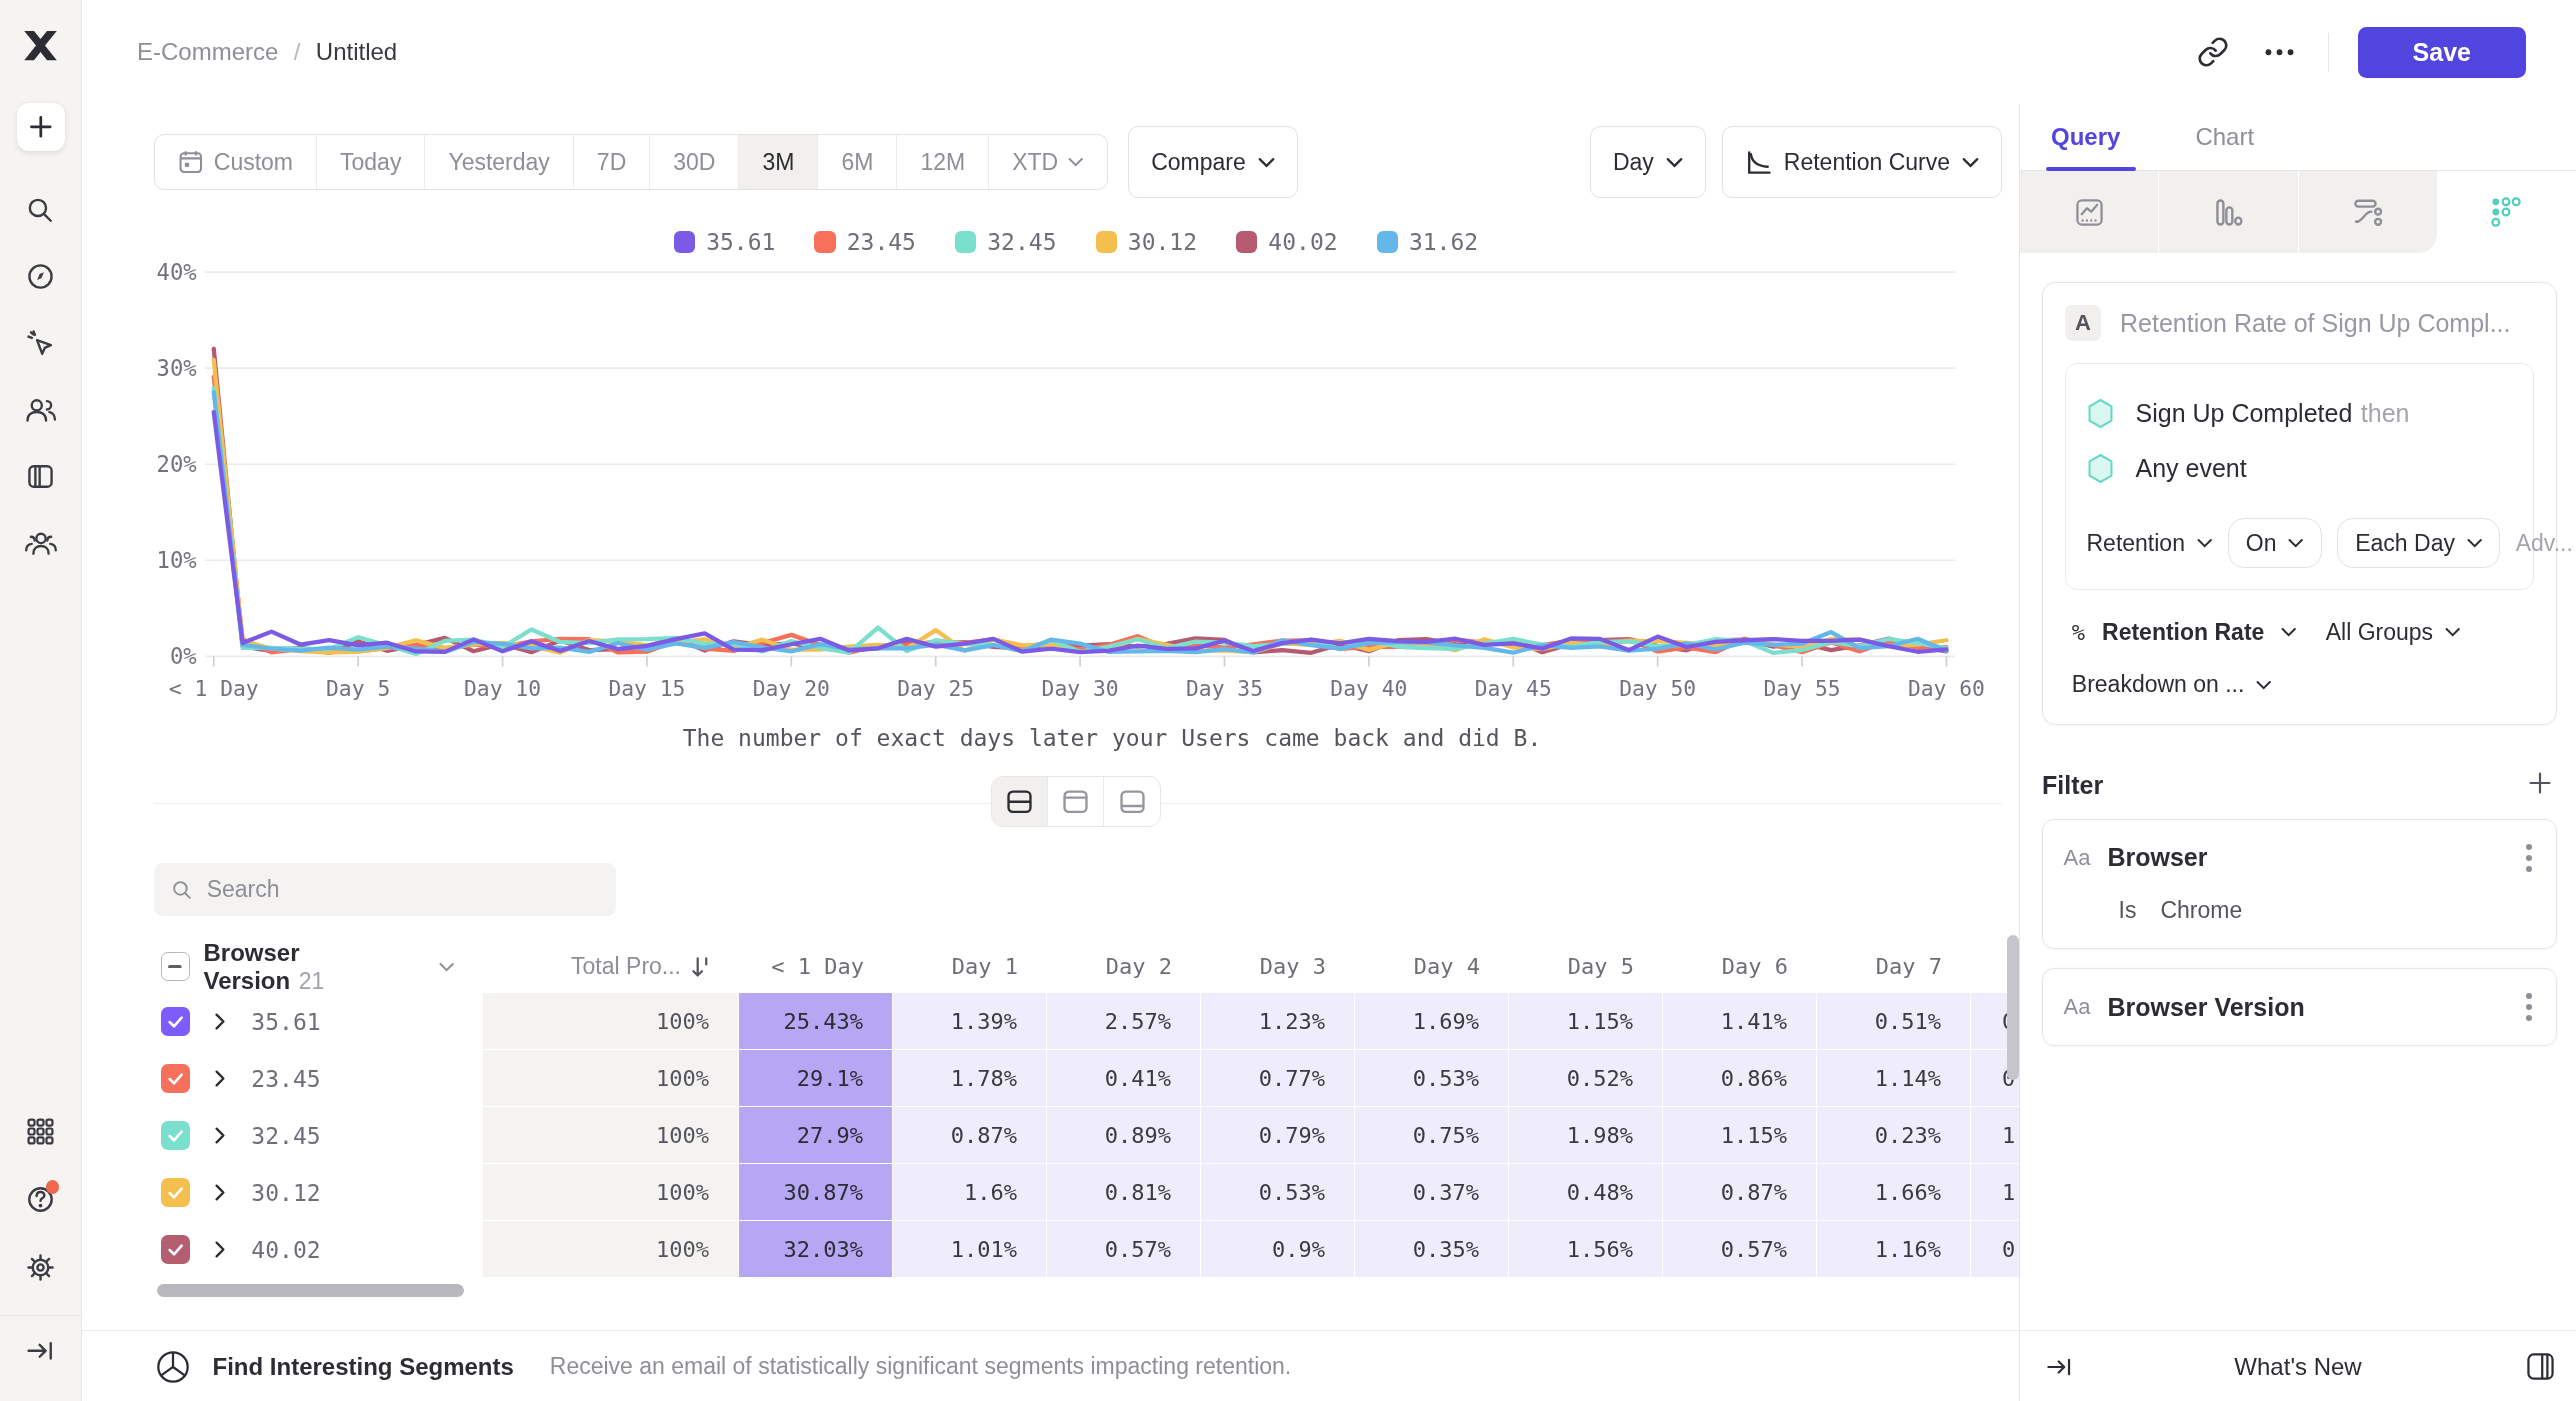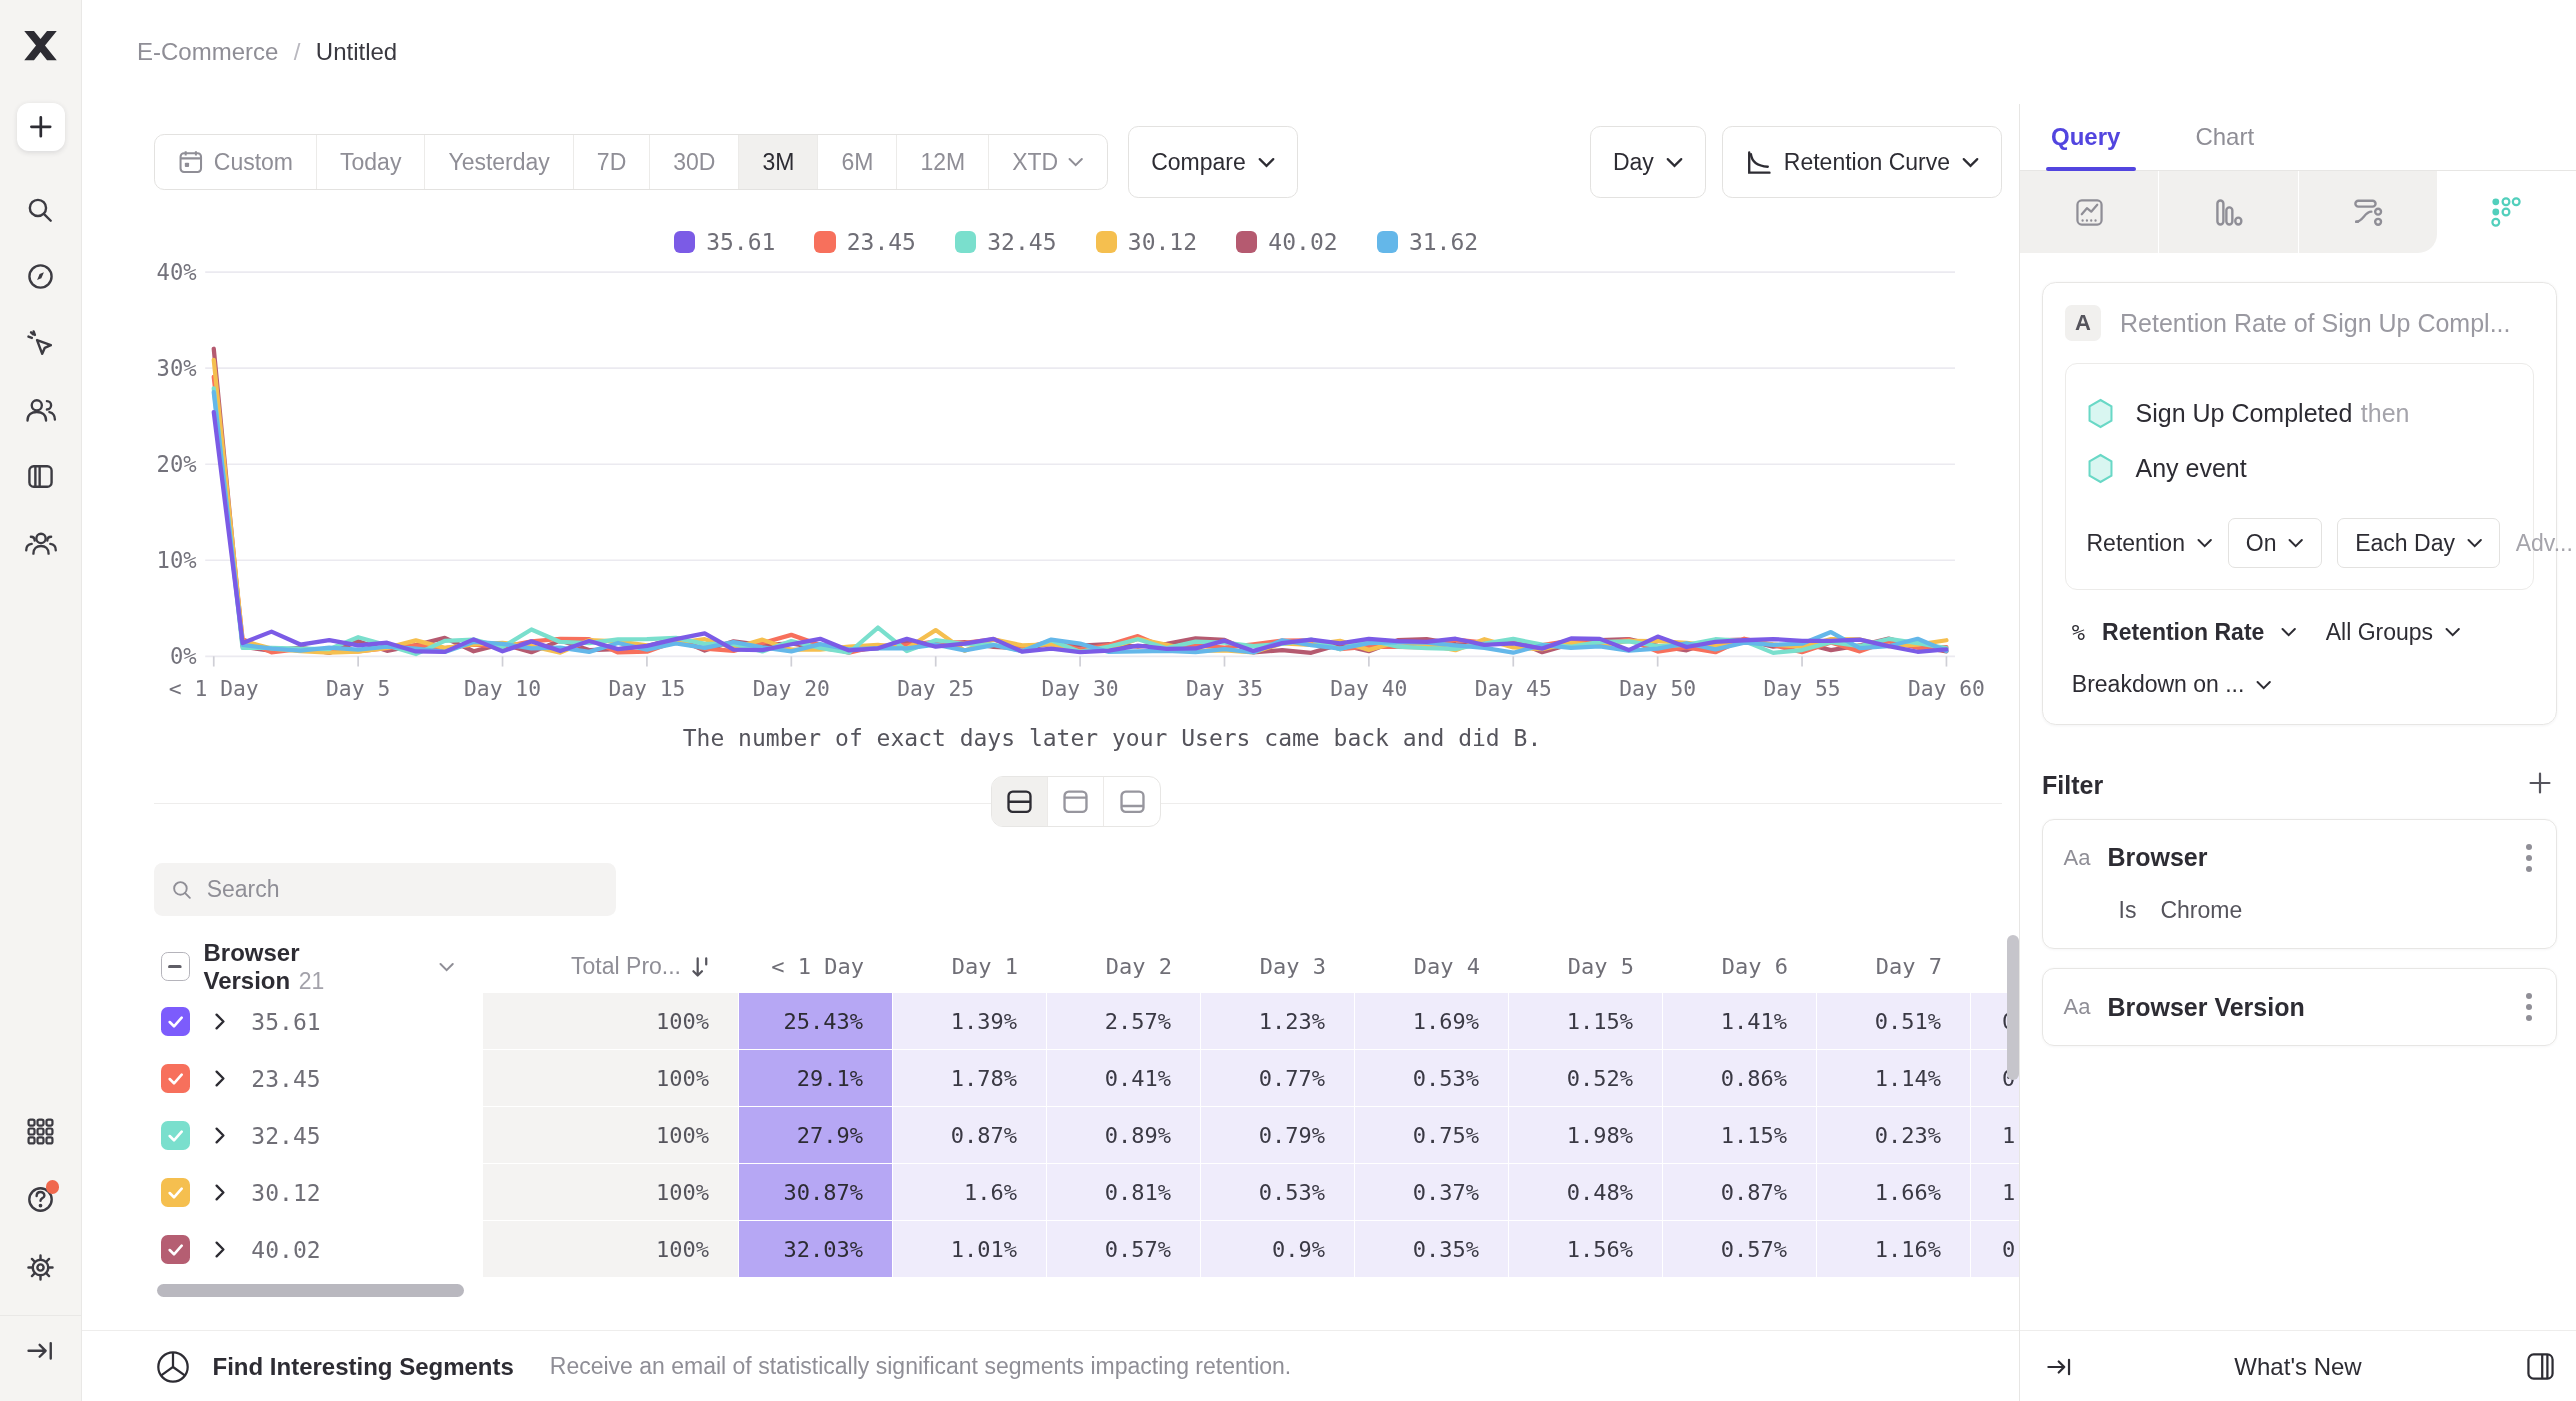--- a/index.html
+++ b/index.html
@@ -118,21 +118,21 @@
   .qtitle-row { display:flex; align-items:center; gap:19px; }
   .qbadge { width:36px; height:36px; background:#f1f0ee; border-radius:6.8px; display:flex; align-items:center;
     justify-content:center; font-size:22px; color:#55545c; font-weight:600; flex-shrink:0; }
   .qtitle { font-size:25px; color:#9a99a1; white-space:nowrap; overflow:hidden; text-overflow:ellipsis; }
   .event-card { border:0.9px solid #ecebe9; border-radius:12px; padding:22px 20.5px 20.5px; margin-top:22px; }
   .event-row { display:flex; align-items:center; gap:22px; height:55px; cursor:pointer; }
   .event-name { font-size:25px; font-weight:400; color:#2d2c33; }
   .event-then { font-size:25px; color:#a5a4ab; margin-left:8.5px; }
   .ret-row { display:flex; align-items:center; gap:15.4px; margin-top:22px; }
   .chip { display:flex; align-items:center; gap:12px; font-size:23px; color:#2d2c33; cursor:pointer; white-space:nowrap; }
-  .chip.bordered { border:0.9px solid #e3e2e0; border-radius:7px; height:50px; padding:0 17px; }
+  .chip.bordered { border:0.9px solid #e3e2e0; border-radius:16px; height:50px; padding:0 17px; }
   .chip.muted { color:#a5a4ab; }
   .measure-row { display:flex; align-items:center; gap:29px; margin-top:29px; padding-left:6.8px; }
   .bdown-row { margin-top:25.6px; padding-left:6.8px; }
 
   .sec-head { display:flex; align-items:flex-end; justify-content:space-between; margin-top:41px; }
   .sec-title { font-size:25px; font-weight:700; color:#2d2c33; }
   .plus-btn { width:34px; height:34px; display:flex; align-items:center; justify-content:center; cursor:pointer; }
   .prop-card { border:0.9px solid #e7e6e4; border-radius:12px; padding:20.5px 20.5px; margin-top:19px; box-shadow:0 0.9px 2.6px rgba(30,30,50,.04); }
   .prop-row { display:flex; align-items:center; gap:17px; }
   .aa { font-size:22px; color:#8f8e96; flex-shrink:0; }
@@ -244,20 +244,37 @@
     </div>
   </div>
 
   <div class="right-of-sidebar">
 
     <div class="topbar">
       <div class="crumb">
         <span class="proj">E-Commerce</span>
         <span class="sep">/</span>
         <span class="cur">Untitled</span>
+      </div>
+      <div class="topbar-right">
+        <div class="icon-btn">
+          <svg width="32" height="32" viewBox="0 0 24 24" fill="none" stroke="#2d2c33" stroke-width="2" stroke-linecap="round" stroke-linejoin="round">
+              <path d="M10 13a5 5 0 0 0 7.54.54l3-3a5 5 0 0 0-7.07-7.07l-1.72 1.71"></path>
+              <path d="M14 11a5 5 0 0 0-7.54-.54l-3 3a5 5 0 0 0 7.07 7.07l1.71-1.71"></path>
+            </svg>
+        </div>
+        <div class="icon-btn">
+          <svg width="31" height="8.5" viewBox="0 0 36 10">
+              <circle cx="5" cy="5" r="3.4" fill="#2d2c33"></circle>
+              <circle cx="18" cy="5" r="3.4" fill="#2d2c33"></circle>
+              <circle cx="31" cy="5" r="3.4" fill="#2d2c33"></circle>
+            </svg>
+        </div>
+        <div class="vdiv"></div>
+        <button class="save-btn" style="background:#5245df">Save</button>
       </div>
     </div>
 
     <div class="content-row">
 
       <div class="main">
 
         <div class="controls">
           <div class="seg" id="dateSeg">
               <div class="seg-opt">

